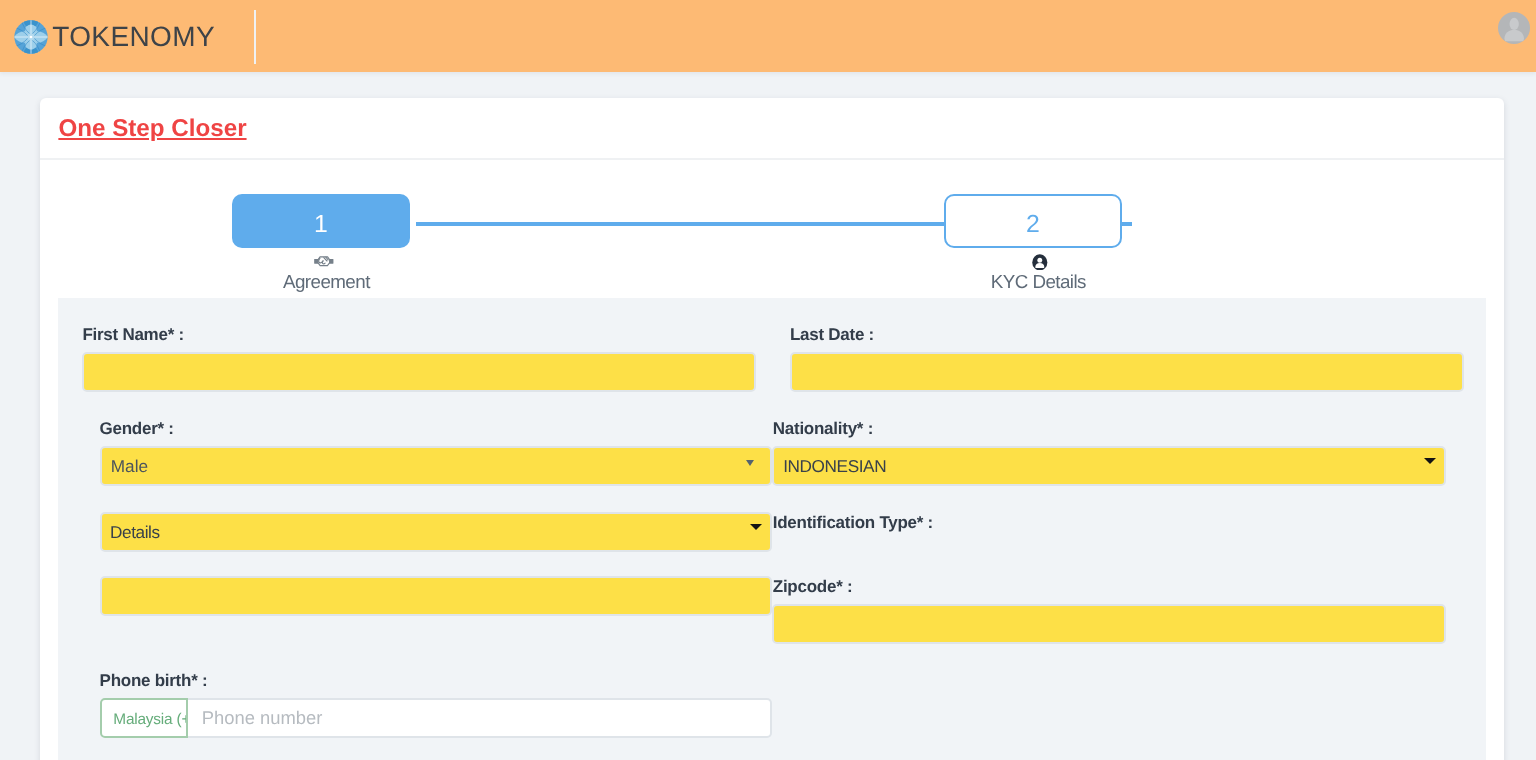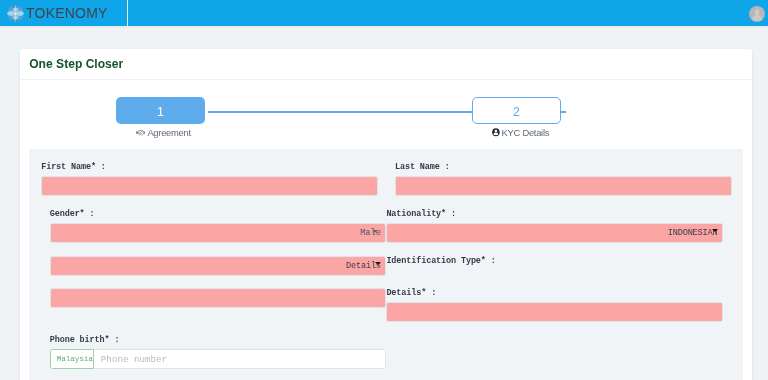--- a/index.html
+++ b/index.html
@@ -1,62 +1,62 @@
 <!DOCTYPE html>
 <html><head>
 <meta charset="utf-8">
 <style>
   *{box-sizing:border-box;margin:0;padding:0;}
   html,body{width:768px;height:380px;overflow:hidden;}
   body{background:#f0f3f6;font-family:"Liberation Sans",sans-serif;
        -webkit-font-smoothing:antialiased;}
 
   
-  .topbar{height:26px;background:#0ea5e9;display:flex;align-items:center;position:relative;
+  .topbar{height:36px;background:#fdba74;display:flex;align-items:center;position:relative;
           box-shadow:0 1px 2px rgba(60,72,88,.07);z-index:5;}
   .brand{display:flex;align-items:center;height:27px;width:127.7px;padding-left:6.7px;
          border-right:1px solid #eff1f3;}
   .brand-mark{width:17px;height:17px;flex:0 0 17px;display:flex;align-items:center;}
   .brand-text{font-size:14px;letter-spacing:.2px;color:#3e4348;margin-left:2.4px;line-height:1;}
   .avatar{position:absolute;right:2.8px;top:5.7px;width:16.2px;height:16.2px;border-radius:50%;
           background:#b4b6b8;overflow:hidden;}
 
   
   .card{position:absolute;left:20px;top:49px;width:732px;background:#fff;border-radius:3px;
         box-shadow:0 1px 3px rgba(35,49,66,.13);}
   .card-head{height:30.5px;display:flex;align-items:center;padding-left:9.2px;
              border-bottom:1px solid #eff1f3;}
-  .card-title{font-size:12.1px;font-weight:700;color:#14532d;letter-spacing:0;line-height:1;}
+  .card-title{font-size:12.1px;font-weight:700;color:#ef4444;letter-spacing:0;line-height:1;text-decoration:underline;}
 
   
   .stepper{height:69px;position:relative;}
   .stepline{position:absolute;left:188px;top:31.5px;width:265px;height:1.7px;background:#5facec;}
   .stepstub{position:absolute;left:541px;top:31.5px;width:5px;height:1.7px;background:#5facec;}
   .step{position:absolute;top:17px;width:89px;}
   .stepbox{height:27px;border-radius:5px;display:flex;align-items:center;justify-content:center;
            font-size:12.4px;line-height:1;padding-top:3.6px;}
   .step1 .stepbox{background:#5facec;color:#fff;}
   .step2 .stepbox{background:#fff;border:1.5px solid #5facec;color:#5facec;}
   .steplabel{display:flex;align-items:center;justify-content:center;margin-top:3.6px;padding-left:5.4px;
-             font-size:9.4px;color:#5f6b78;white-space:nowrap;letter-spacing:-.27px;}
+             font-size:9.4px;color:#5f6b78;white-space:nowrap;letter-spacing:-.27px;flex-direction:column;}
   .steplabel svg{display:block;}
   .hsicon{display:block;margin-right:2px;margin-top:.4px;}
   .ucicon{display:block;margin-right:1.5px;margin-left:3.1px;}
 
   
   .panel{margin:0 9px 0 9px;background:#f1f4f7;padding:13.6px 11.4px 11px 12.2px;
          display:flex;flex-wrap:wrap;}
-  .field{width:50%;margin-bottom:12.8px;position:relative;font-family:Liberation Mono, monospace;}
+  .field{width:50%;margin-bottom:12.8px;position:relative;}
   .field.left{padding-right:8.6px;}
   .field.right{padding-left:8.6px;}
   .flabel{font-size:8.5px;font-weight:700;color:#333d4a;margin-bottom:3.5px;letter-spacing:-.13px;
           line-height:10.5px;}
-  .ctl{width:100%;height:20px;background:#fca5a5;border:1px solid #dfe4e9;border-radius:2.5px;
+  .ctl{width:100%;height:20px;background:#fde047;border:1px solid #dfe4e9;border-radius:2.5px;
        font-size:8.6px;color:#39414a;display:flex;align-items:center;padding:0 4.6px;
-       position:relative;justify-content:flex-end;}
+       position:relative;}
     .ctl.sel-native .val{letter-spacing:-.2px;margin-left:-.4px;}
   .ctl .caret{position:absolute;width:0;height:0;}
   .ctl.sel-native .caret{right:4.2px;top:5.3px;
        border-left:3.1px solid transparent;border-right:3.1px solid transparent;
        border-top:3.7px solid #141414;}
   .ctl.sel-soft .caret{right:8.2px;top:6.6px;
        border-left:2px solid transparent;border-right:2px solid transparent;
        border-top:3.3px solid #55636e;}
   .ctl .val{line-height:1;position:relative;top:.9px;}
   .ctl.mute .val{color:#4b545c;}
@@ -167,21 +167,21 @@
 
   <div class="panel">
 
   <div class="field left">
         <div class="flabel">First Name* :</div>
         <div class="ctl">
           <span class="val"></span>
         </div>
       </div>
       <div class="field right">
-        <div class="flabel">Last Name :</div>
+        <div class="flabel">Last Date :</div>
         <div class="ctl">
           <span class="val"></span>
         </div>
       </div>
       <div class="field right">
         <div class="flabel">Gender* :</div>
         <div class="ctl sel-soft mute">
           <span class="val">Male</span>
           <span class="caret"></span>
         </div>
@@ -201,21 +201,21 @@
       </div>
       <div class="field left">
         <div class="flabel">Identification Type* :</div>
       </div>
       <div class="field right">
         <div class="ctl">
           <span class="val"></span>
         </div>
       </div>
       <div class="field left">
-        <div class="flabel">Details* :</div>
+        <div class="flabel">Zipcode* :</div>
         <div class="ctl">
           <span class="val"></span>
         </div>
       </div>
       <div class="field right">
         <div class="flabel">Phone birth* :</div>
         <div class="phone">
           <div class="prefix">Malaysia (+60)</div>
           <div class="pnum">Phone number</div>
         </div>

